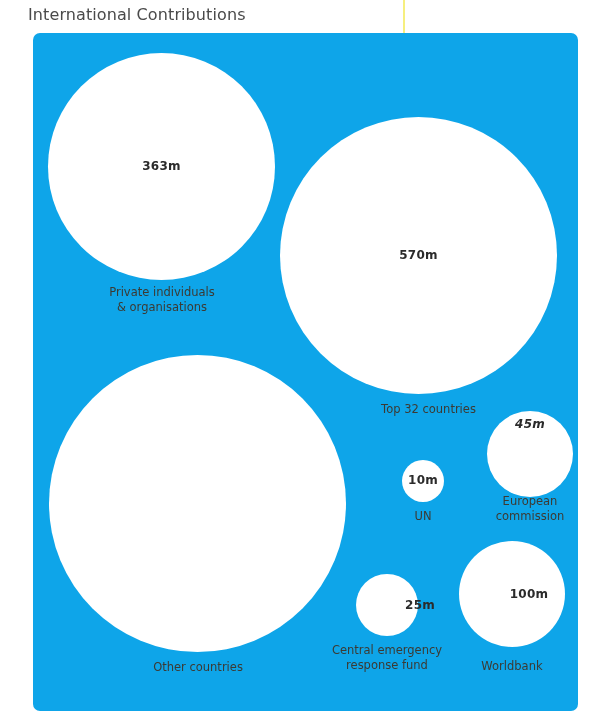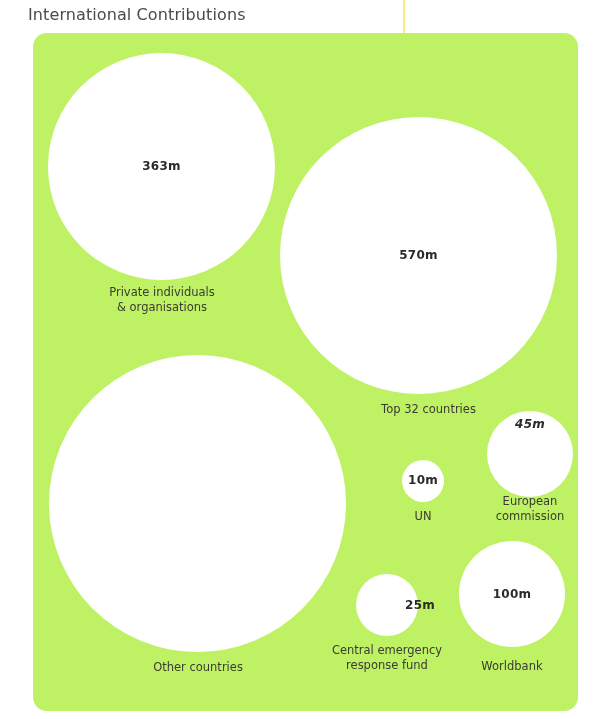--- a/index.html
+++ b/index.html
@@ -35,22 +35,22 @@
     height: 33px;
     background: #f6ef7f;
   }
 
   #chart-panel {
     position: absolute;
     left: 33px;
     top: 33px;
     width: 545px;
     height: 678px;
-    background: #bef264;
-    border-radius: 14px;
+    background: #0ea5e9;
+    border-radius: 7px;
   }
 
   .bubble {
     position: absolute;
     border-radius: 50%;
     background: #ffffff;
   }
 
   .bubble-value {
     position: absolute;
@@ -98,21 +98,21 @@
   <div class="bubble" style="left:454px; top:378px; width:86px; height:86px;"></div>
   <div class="bubble-value" style="left:454px; top:384px; width:86px;font-style:italic;">45m</div>
   <div class="bubble-label" style="left:432px; top:461px; width:130px;">European
 commission</div>
 
   <div class="bubble" style="left:369px; top:427px; width:42px; height:42px;"></div>
   <div class="bubble-value" style="left:369px; top:440px; width:42px;">10m</div>
   <div class="bubble-label" style="left:345px; top:476px; width:90px;">UN</div>
 
   <div class="bubble" style="left:426px; top:508px; width:106px; height:106px;"></div>
-  <div class="bubble-value" style="left:426px; top:554px; width:106px;">100m</div>
+  <div class="bubble-value" style="left:426px; top:554px; width:106px;padding-left:17px;">100m</div>
   <div class="bubble-label" style="left:422px; top:626px; width:114px;">Worldbank</div>
 
   <div class="bubble" style="left:323px; top:541px; width:62px; height:62px;"></div>
   <div class="bubble-value" style="left:323px; top:565px; width:62px;padding-left:33px;">25m</div>
   <div class="bubble-label" style="left:286px; top:610px; width:136px;">Central emergency
 response fund</div>
 
 </div>
 
 </body></html>

